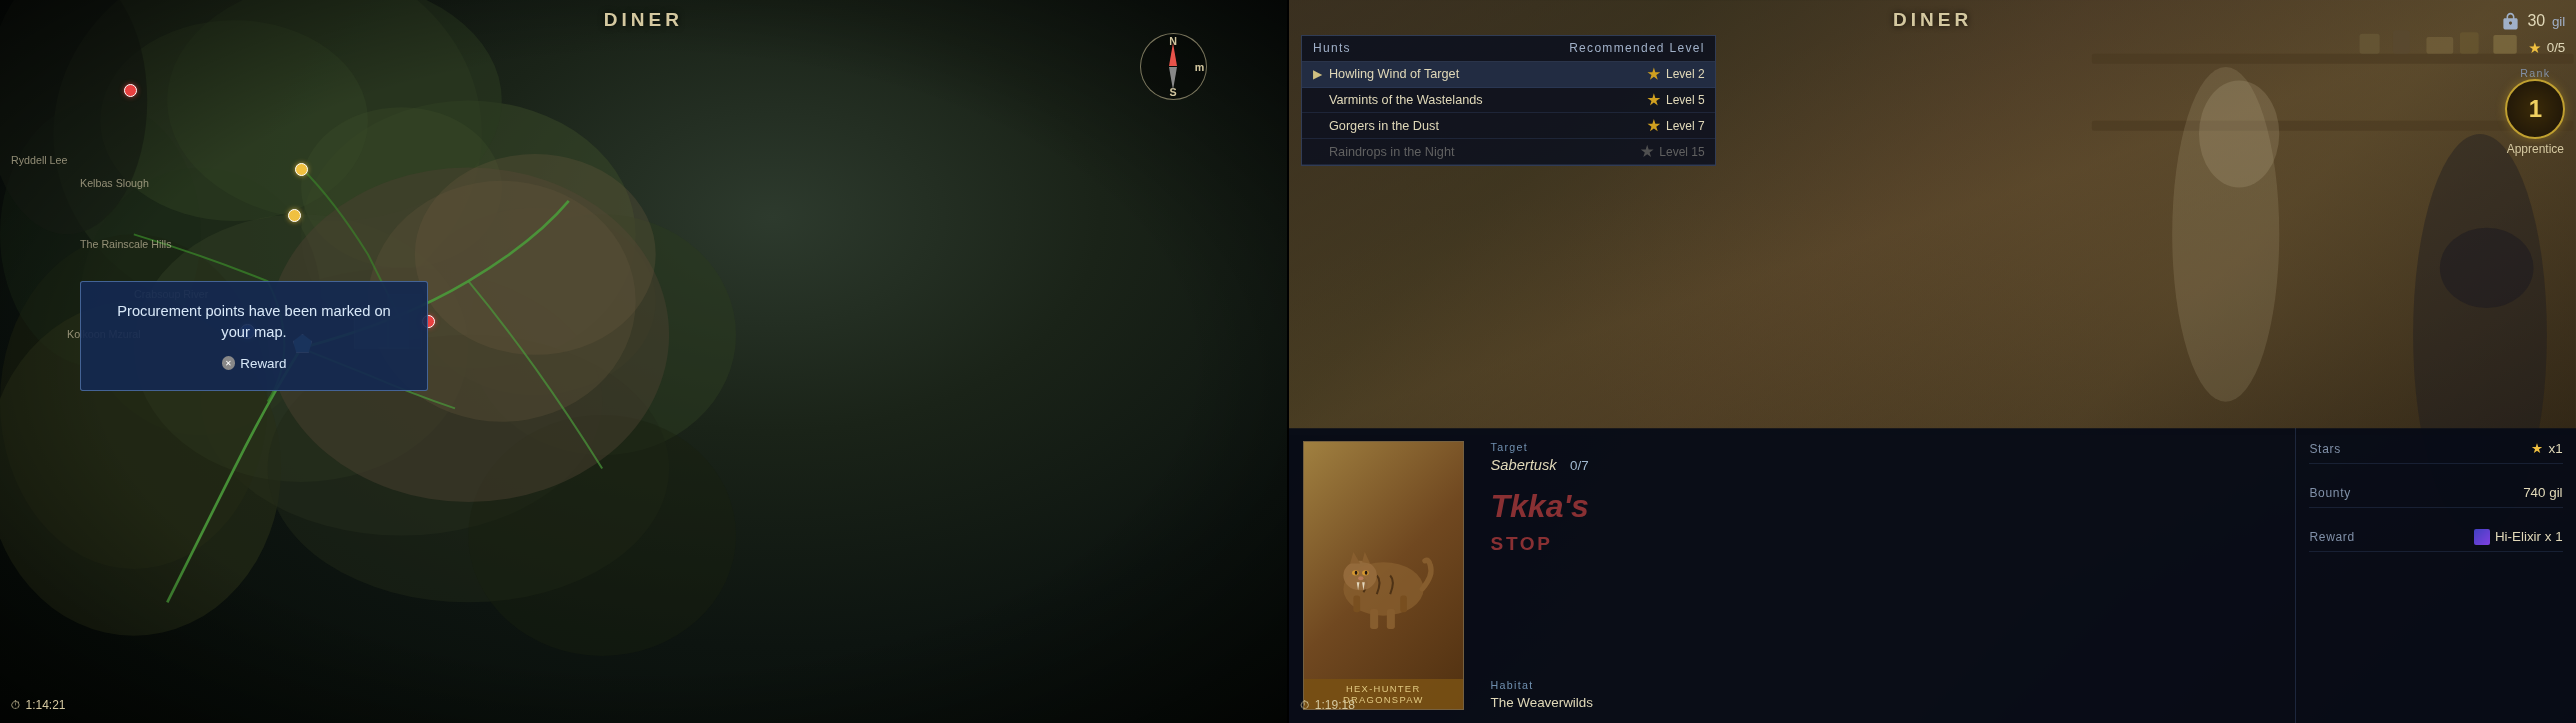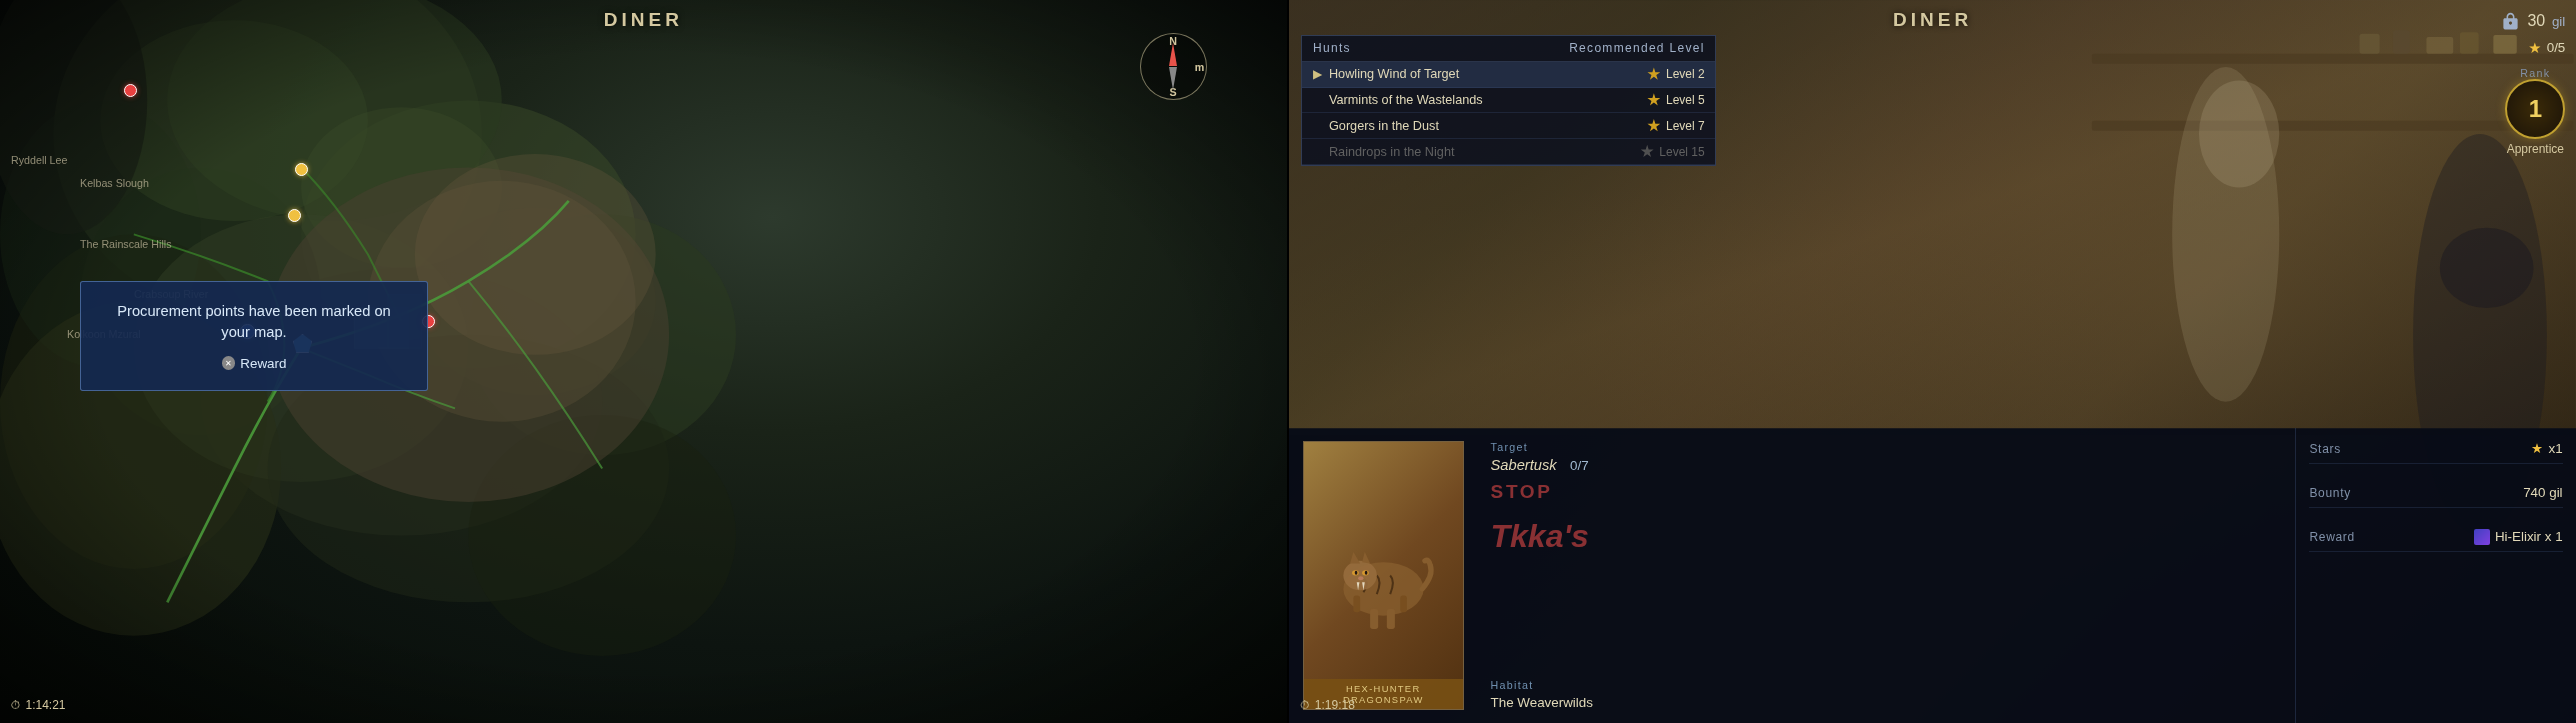--- a/index.html
+++ b/index.html
@@ -852,22 +852,22 @@
 
     <div class="hunt-info">
       <div class="hunt-info-row">
         <span class="info-label">Target</span>
         <div class="info-target-row">
           <span class="target-name">Sabertusk</span>
           <span class="target-count">0/7</span>
         </div>
       </div>
 
+      <div style="color:#c04040;font-size:32px;font-style:italic;font-weight:bold;opacity:0.7;margin-top:6.7px;">Tkka's</div>
       <div style="color:#c04040;font-size:19px;font-weight:bold;opacity:0.7;letter-spacing:2.7px;">STOP</div>
-      <div style="color:#c04040;font-size:32px;font-style:italic;font-weight:bold;opacity:0.7;margin-top:6.7px;">Tkka's</div>
 
       <div class="hunt-info-row" style="margin-top:auto;">
         <span class="info-label">Habitat</span>
         <span class="info-value">The Weaverwilds</span>
       </div>
 
     </div>
 
     <div class="hunt-rewards">
       <div class="reward-row">

